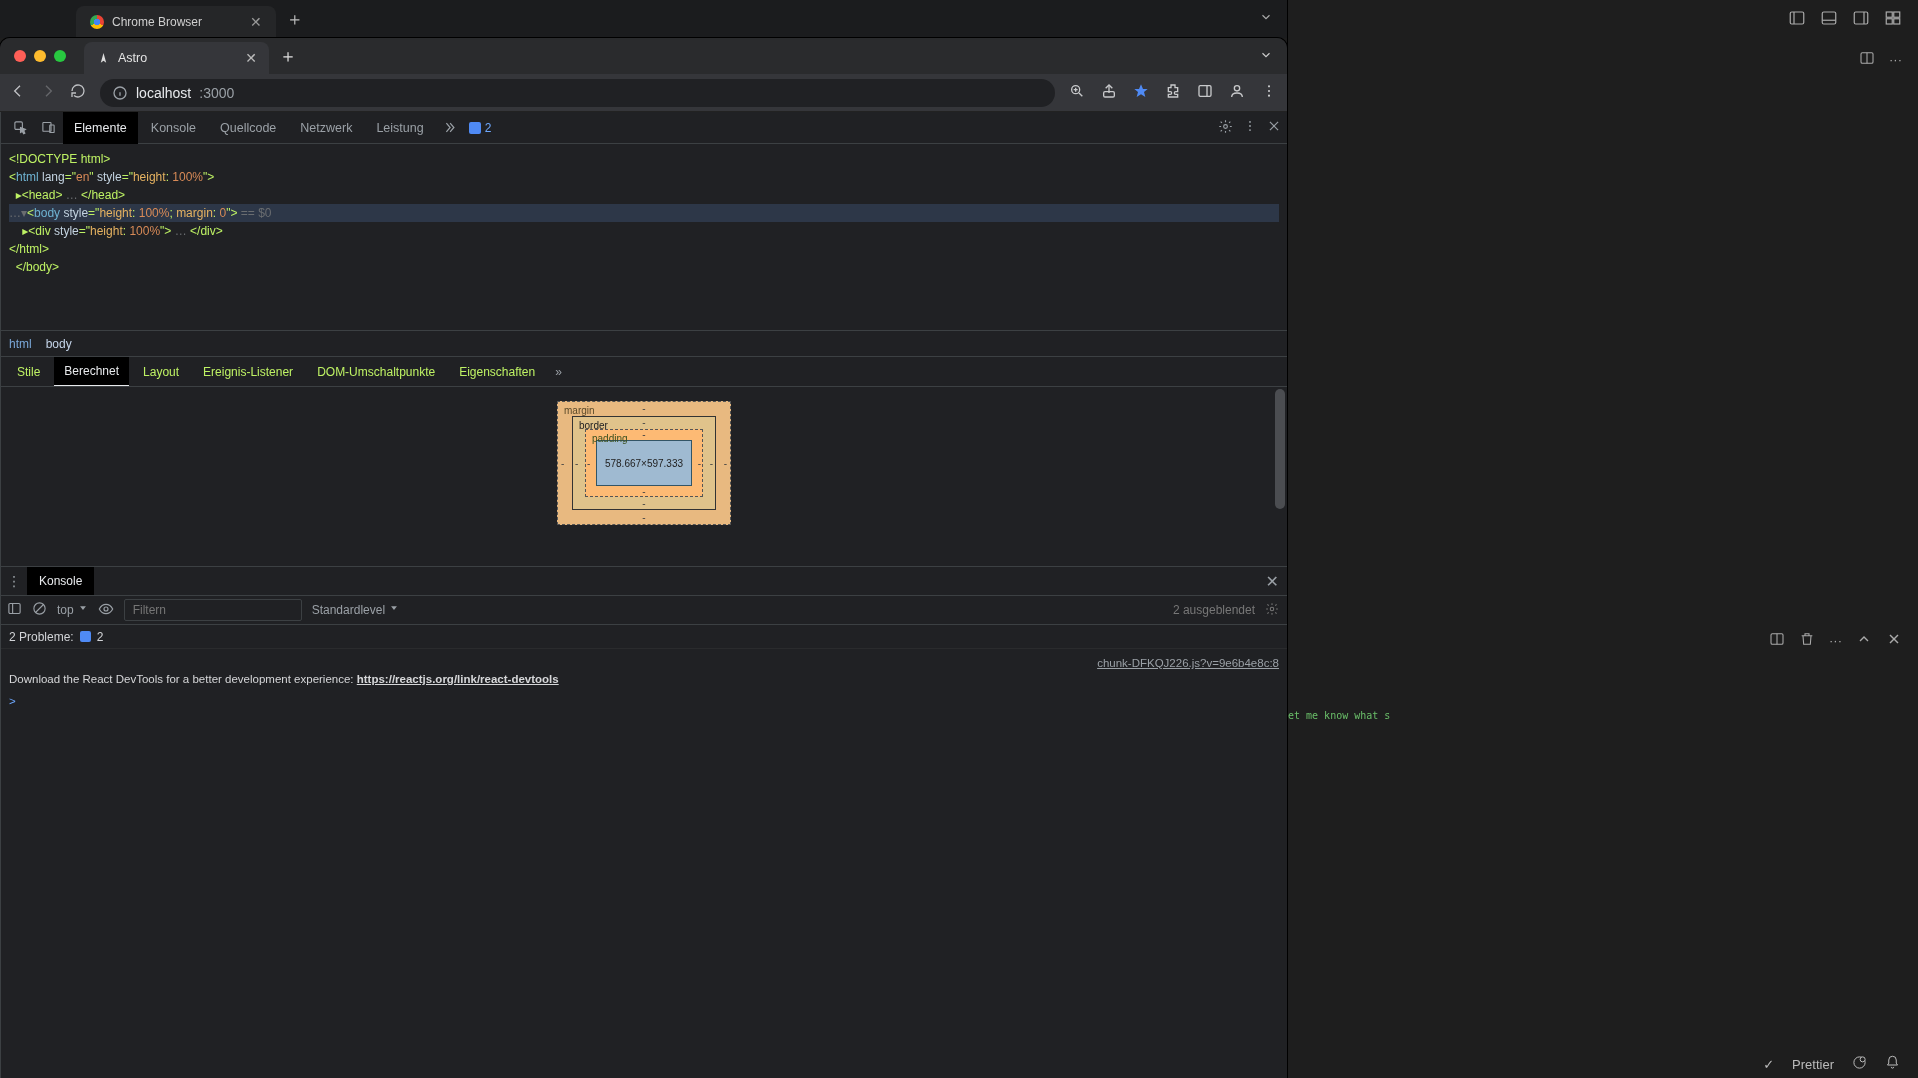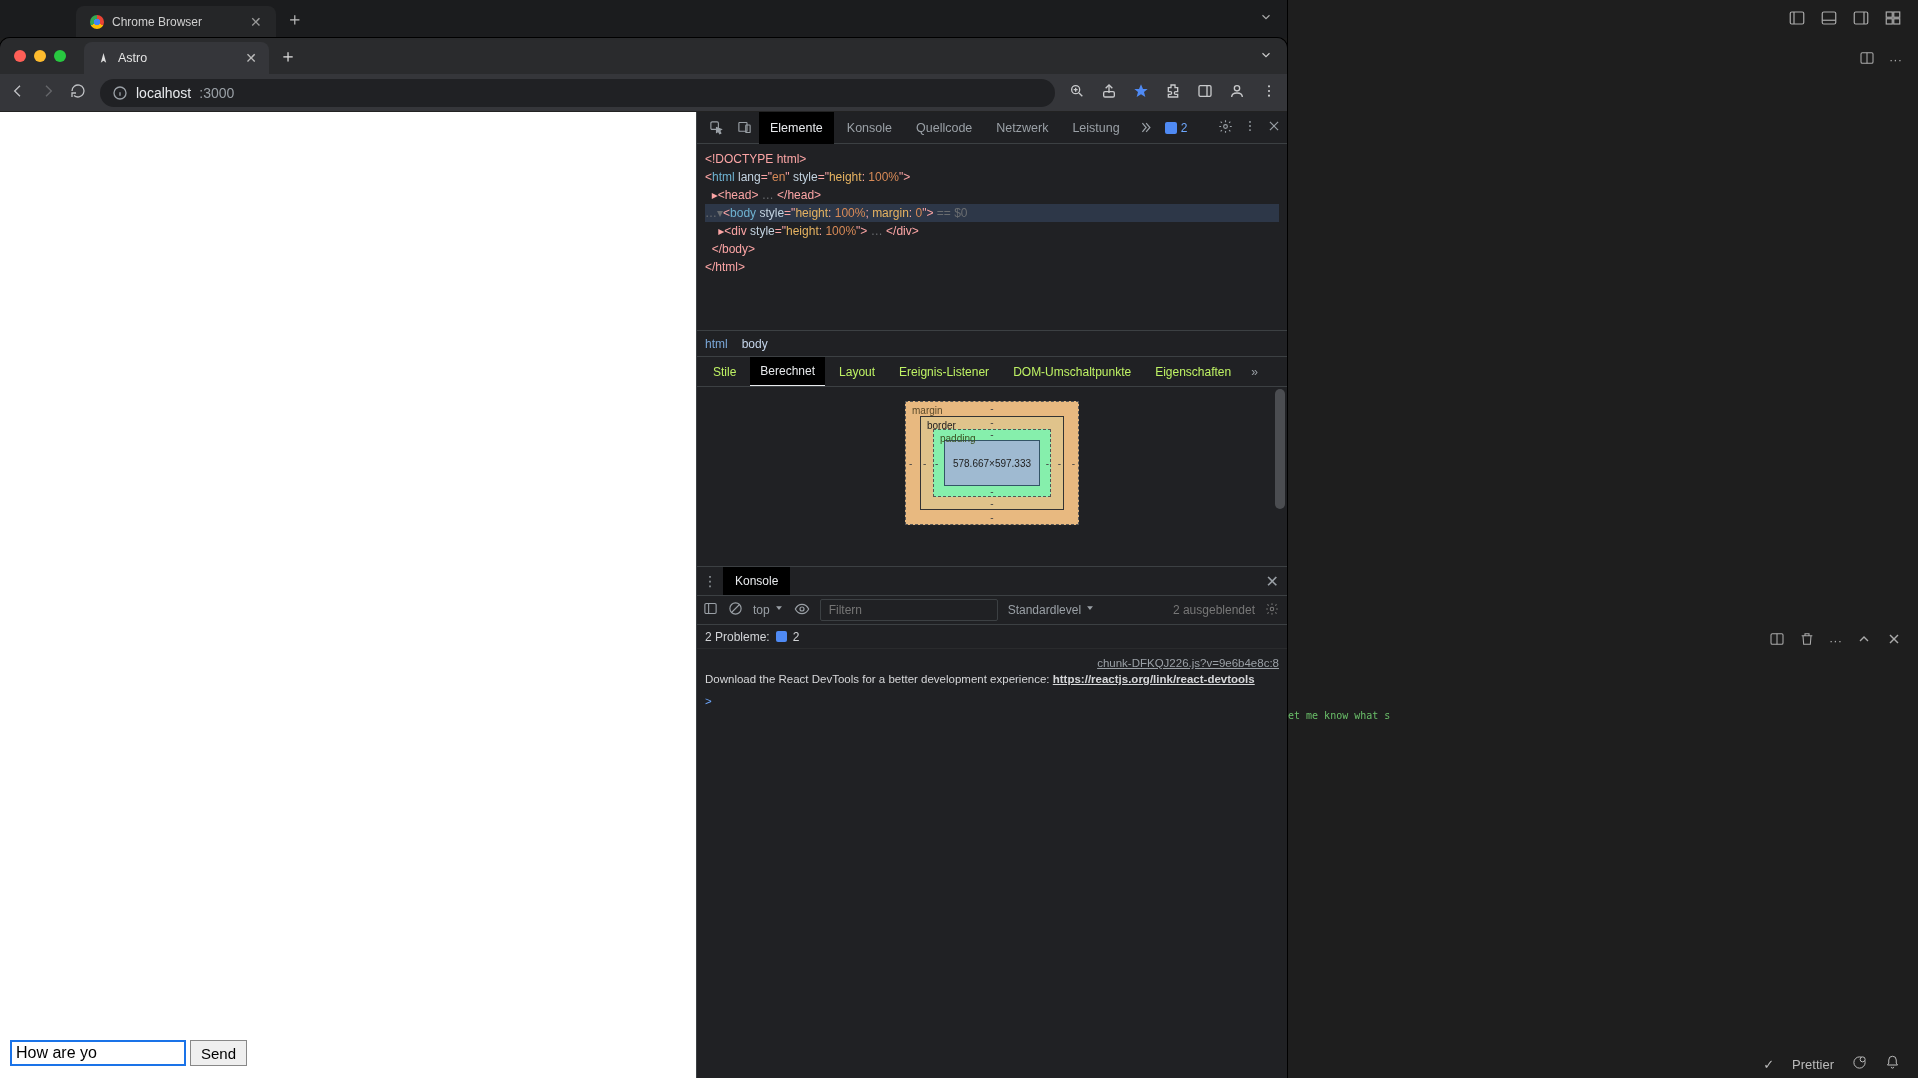--- a/index.html
+++ b/index.html
@@ -64,42 +64,42 @@
 .dt-icon { width:26px; display:flex; align-items:center; justify-content:center; color:#9aa0a6; }
 .dt-icon svg{width:15px;height:15px;}
 .dt-badge { display:flex; align-items:center; gap:4px; color:#6ea8fe; font-size:12px; margin-left:4px; }
 .dt-badge .sq { width:12px; height:12px; background:#4f8af4; border-radius:2px; }
 .dt-right { position:absolute; right:6px; display:flex; gap:10px; align-items:center; color:#9aa0a6; }
 
 
 .dom { font-family: Menlo, Consolas, monospace; font-size:12px; padding:6px 8px; line-height:18px; height:186px; overflow:hidden; }
 .dom .ln { white-space:pre; }
 .dom .sel { background:#2d3748; }
-.t-pun{color:#fca5a5;} .t-tag{color:#6fb3d2;} .t-attr{color:#c3d3e0;} .t-val{color:#d88a57;} .t-key{color:#e6b361;} .t-dim{color:#6a6d70;}
+.t-pun{color:#bef264;} .t-tag{color:#6fb3d2;} .t-attr{color:#c3d3e0;} .t-val{color:#d88a57;} .t-key{color:#e6b361;} .t-dim{color:#6a6d70;}
 
 
 .crumbs { height:26px; border-top:1px solid #3c4043; display:flex; align-items:center; gap:14px; padding-left:8px; font-size:12px; }
 .crumbs span { color:#7aa7d8; }
 .crumbs .cur { color:#c5d5ea; }
 
 
 .sub-tabs { height:30px; border-top:1px solid #3c4043; display:flex; align-items:center; padding-left:6px; gap:4px; }
 .sub-tab { padding:0 10px; height:30px; display:flex; align-items:center; color:#bef264; font-size:12px; }
 .sub-tab.active { border-bottom:2px solid #e8eaed; color:#e8eaed; background:#000; }
 .sub-more { color:#9aa0a6; margin-left:6px; }
 
 
 .computed { flex:0 0 180px; display:flex; justify-content:center; align-items:flex-start; padding-top:14px; border-top:1px solid #3c4043; position:relative; }
 .scroller-track { position:absolute; right:2px; top:0; width:10px; height:100%; }
 .scroller-thumb { position:absolute; right:2px; top:2px; width:10px; height:120px; background:#4b4d51; border-radius:5px; }
 .bm { position:relative; font-family: Menlo, monospace; font-size:10px; color:#222; }
 .bm .lbl { position:absolute; top:3px; left:6px; font-size:10px; }
 .bm-margin { width:174px; height:124px; background:#e8b980; border:1px dashed #555; position:relative; padding:14px; }
 .bm-border { width:100%; height:100%; background:#e0c38b; border:1px solid #333; position:relative; padding:12px; }
-.bm-padding { width:100%; height:100%; background:#86efac; border:1px dashed #555; position:relative; padding:10px; }
+.bm-padding { width:100%; height:100%; background:#fdba74; border:1px dashed #555; position:relative; padding:10px; }
 .bm-content { width:100%; height:100%; background:#9fbad1; border:1px solid #356; display:flex; align-items:center; justify-content:center; font-size:10px; }
 .bm .dash { color:#444; position:absolute; } 
 .bm-margin>.lbl{color:#5a4a2a;}
 .bm-padding>.lbl{color:#3a5020;}
 
 
 .drawer { border-top:1px solid #3c4043; display:flex; flex-direction:column; flex:1; }
 .dr-tabs { height:28px; display:flex; align-items:center; padding:0 6px; position:relative; }
 .dr-tab { background:#000; color:#e8eaed; height:28px; display:flex; align-items:center; padding:0 12px; font-size:12px; margin-left:6px;}
 .dr-close { position:absolute; right:8px; color:#9aa0a6; font-size:16px; }
@@ -263,26 +263,20 @@
       <span><svg viewBox="0 0 24 24" fill="currentColor">
             <circle cx="12" cy="5" r="1.6"></circle>
             <circle cx="12" cy="12" r="1.6"></circle>
             <circle cx="12" cy="19" r="1.6"></circle>
           </svg></span>
     </div>
   </div>
 
   <div class="content">
 
-    <div class="page">
-      <div class="chat-input">
-        <input type="text" value="How are yo" style="">
-        <button>Send</button>
-      </div>
-    </div>
 
     <div class="devtools">
 
       <div class="dt-tabs">
         <span class="dt-icon">
             <svg viewBox="0 0 24 24" fill="none" stroke="currentColor" stroke-width="1.8">
               <rect x="3" y="3" width="12" height="12" rx="2"></rect>
               <path d="M12 12l8 3-3 2 2 4-2 1-2-4-3 2z" fill="currentColor"></path>
             </svg>
           </span>
@@ -323,22 +317,22 @@
               </svg></span>
         </span>
       </div>
 
       <div class="dom">
         <div class="ln"><span class="t-pun">&lt;!DOCTYPE html&gt;</span></div>
         <div class="ln"><span class="t-pun">&lt;</span><span class="t-tag">html </span><span class="t-attr">lang</span><span class="t-pun">="</span><span class="t-val">en</span><span class="t-pun">" </span><span class="t-attr">style</span><span class="t-pun">="</span><span class="t-key">height</span><span class="t-pun">: </span><span class="t-val">100%</span><span class="t-pun">"&gt;</span></div>
         <div class="ln"><span class="t-pun">  ▸&lt;head&gt;</span><span class="t-dim"> … </span><span class="t-pun">&lt;/head&gt;</span></div>
         <div class="ln sel"><span class="t-dim">…▾</span><span class="t-pun">&lt;</span><span class="t-tag">body </span><span class="t-attr">style</span><span class="t-pun">="</span><span class="t-key">height</span><span class="t-pun">: </span><span class="t-val">100%</span><span class="t-pun">; </span><span class="t-key">margin</span><span class="t-pun">: </span><span class="t-val">0</span><span class="t-pun">"&gt;</span><span class="t-dim"> == $0</span></div>
         <div class="ln"><span class="t-pun">    ▸&lt;div </span><span class="t-attr">style</span><span class="t-pun">="</span><span class="t-key">height</span><span class="t-pun">: </span><span class="t-val">100%</span><span class="t-pun">"&gt;</span><span class="t-dim"> … </span><span class="t-pun">&lt;/div&gt;</span></div>
+        <div class="ln"><span class="t-pun">&lt;/html&gt;</span></div>
         <div class="ln"><span class="t-pun">  &lt;/body&gt;</span></div>
-        <div class="ln"><span class="t-pun">&lt;/html&gt;</span></div>
       </div>
 
       <div class="crumbs">
         <span>html</span>
         <span class="cur">body</span>
       </div>
 
       <div class="sub-tabs">
         <span class="sub-tab">Stile</span>
         <span class="sub-tab active">Berechnet</span>

